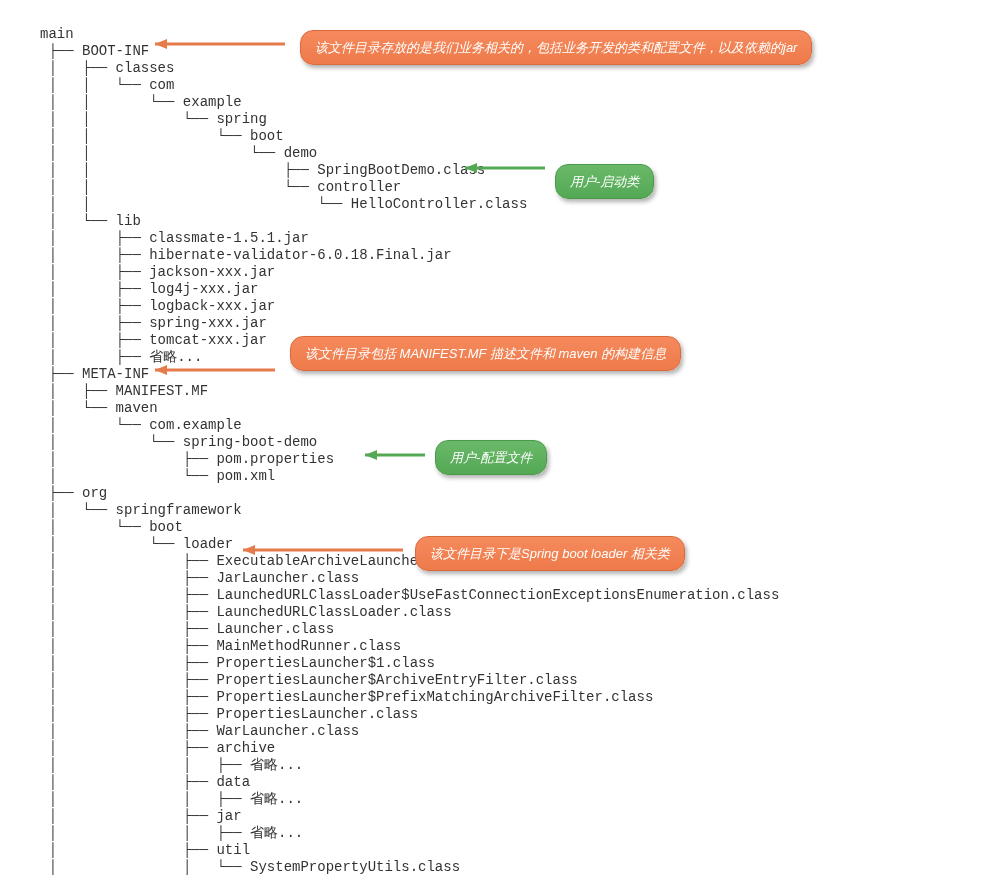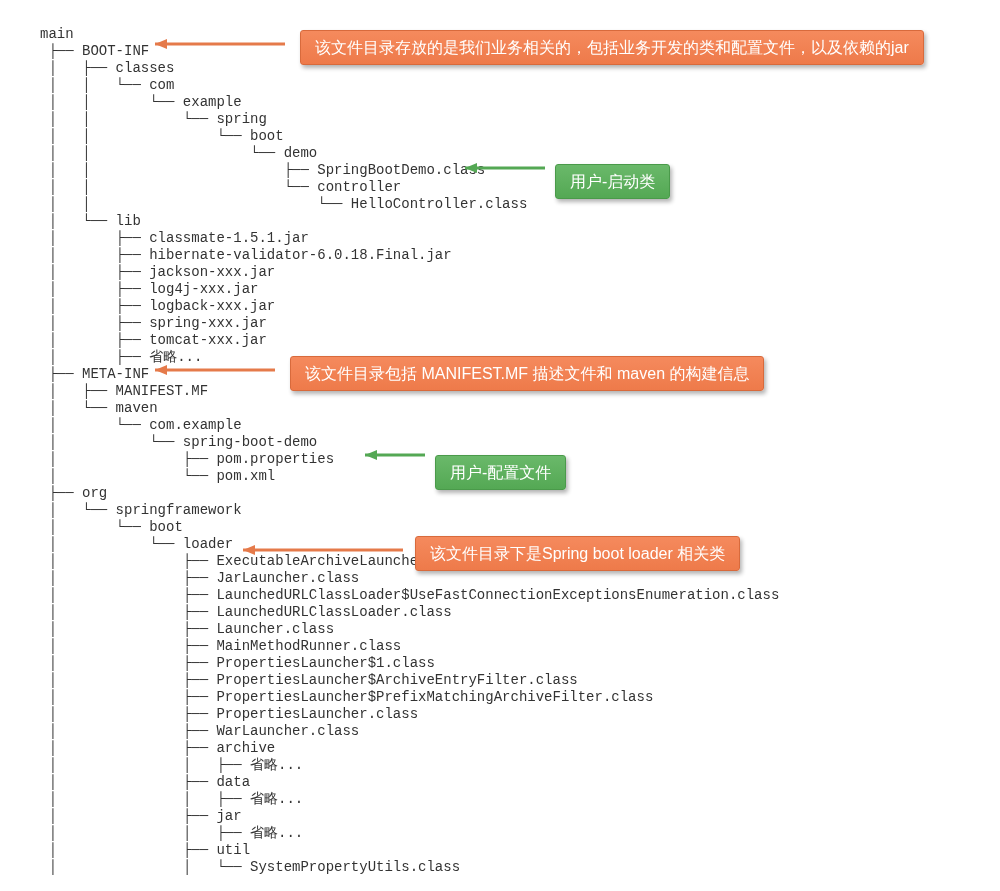--- a/index.html
+++ b/index.html
@@ -12,24 +12,25 @@
     padding: 20px 40px;
     width: 1000px;
     position: relative;
   }
   .tree { white-space: pre; margin-top: 6px; }
   .tree-line { position: relative; }
   .callout {
     position: absolute;
     padding: 8px 14px;
     font-family: "Microsoft YaHei", sans-serif;
-    font-size: 16px;
+    font-size: 13px;
     white-space: nowrap;
-    border-radius: 3px;
+    border-radius: 13px;
     box-shadow: 2px 3px 4px rgba(0,0,0,0.3);
+    font-style: italic;
   }
   .callout-orange {
     background: linear-gradient(#f58a5d, #ee7a4a);
     border: 1px solid #d86a3c;
     color: #fff;
   }
   .callout-green {
     background: linear-gradient(#6ab96a, #54a854);
     border: 1px solid #4a9a4a;
     color: #fff;
@@ -46,25 +47,25 @@
 <div class="tree" id="tree"><div class="tree-line">main</div><div class="tree-line"> ├── BOOT-INF</div><div class="tree-line"> │   ├── classes</div><div class="tree-line"> │   │   └── com</div><div class="tree-line"> │   │       └── example</div><div class="tree-line"> │   │           └── spring</div><div class="tree-line"> │   │               └── boot</div><div class="tree-line"> │   │                   └── demo</div><div class="tree-line"> │   │                       ├── SpringBootDemo.class</div><div class="tree-line"> │   │                       └── controller</div><div class="tree-line"> │   │                           └── HelloController.class</div><div class="tree-line"> │   └── lib</div><div class="tree-line"> │       ├── classmate-1.5.1.jar</div><div class="tree-line"> │       ├── hibernate-validator-6.0.18.Final.jar</div><div class="tree-line"> │       ├── jackson-xxx.jar</div><div class="tree-line"> │       ├── log4j-xxx.jar</div><div class="tree-line"> │       ├── logback-xxx.jar</div><div class="tree-line"> │       ├── spring-xxx.jar</div><div class="tree-line"> │       ├── tomcat-xxx.jar</div><div class="tree-line"> │       ├── 省略...</div><div class="tree-line"> ├── META-INF</div><div class="tree-line"> │   ├── MANIFEST.MF</div><div class="tree-line"> │   └── maven</div><div class="tree-line"> │       └── com.example</div><div class="tree-line"> │           └── spring-boot-demo</div><div class="tree-line"> │               ├── pom.properties</div><div class="tree-line"> │               └── pom.xml</div><div class="tree-line"> ├── org</div><div class="tree-line"> │   └── springframework</div><div class="tree-line"> │       └── boot</div><div class="tree-line"> │           └── loader</div><div class="tree-line"> │               ├── ExecutableArchiveLauncher.class</div><div class="tree-line"> │               ├── JarLauncher.class</div><div class="tree-line"> │               ├── LaunchedURLClassLoader$UseFastConnectionExceptionsEnumeration.class</div><div class="tree-line"> │               ├── LaunchedURLClassLoader.class</div><div class="tree-line"> │               ├── Launcher.class</div><div class="tree-line"> │               ├── MainMethodRunner.class</div><div class="tree-line"> │               ├── PropertiesLauncher$1.class</div><div class="tree-line"> │               ├── PropertiesLauncher$ArchiveEntryFilter.class</div><div class="tree-line"> │               ├── PropertiesLauncher$PrefixMatchingArchiveFilter.class</div><div class="tree-line"> │               ├── PropertiesLauncher.class</div><div class="tree-line"> │               ├── WarLauncher.class</div><div class="tree-line"> │               ├── archive</div><div class="tree-line"> │               │   ├── 省略...</div><div class="tree-line"> │               ├── data</div><div class="tree-line"> │               │   ├── 省略...</div><div class="tree-line"> │               ├── jar</div><div class="tree-line"> │               │   ├── 省略...</div><div class="tree-line"> │               ├── util</div><div class="tree-line"> │               │   └── SystemPropertyUtils.class</div></div>
 
 <div class="callout callout-orange" style="left:300px; top:30px;">
   <span>该文件目录存放的是我们业务相关的，包括业务开发的类和配置文件，以及依赖的jar</span>
 </div>
 
 <div class="callout callout-green" style="left:555px; top:164px;">
   <span>用户-启动类</span>
 </div>
 
-<div class="callout callout-orange" style="left:290px; top:356px;">
+<div class="callout callout-orange" style="left:290px; top:336px;">
   <span>该文件目录包括 MANIFEST.MF 描述文件和 maven 的构建信息</span>
 </div>
 
-<div class="callout callout-green" style="left:435px; top:455px;">
+<div class="callout callout-green" style="left:435px; top:440px;">
   <span>用户-配置文件</span>
 </div>
 
 <div class="callout callout-orange" style="left:415px; top:536px;text-align:center;">
   <span>该文件目录下是Spring boot loader  相关类</span>
 </div>
 
 <div class="arrow" style="left:155px; top:36px;">
   <svg width="150" height="20">
       <path d="M0,8 L130,8" stroke="#e57a4a" stroke-width="3" fill="none"></path>

